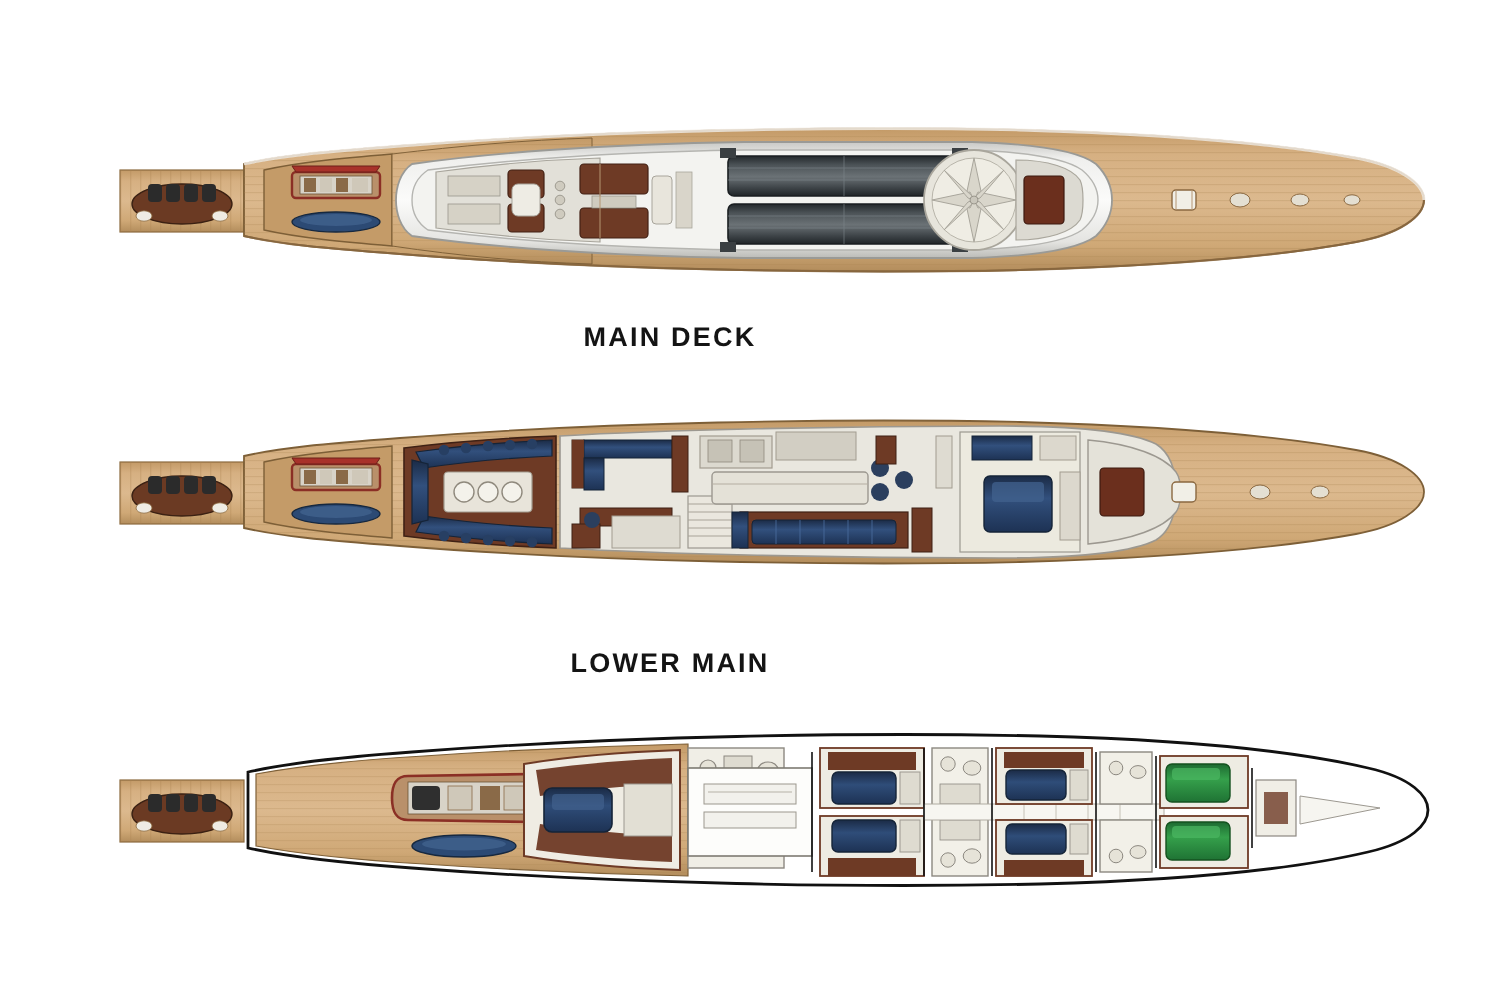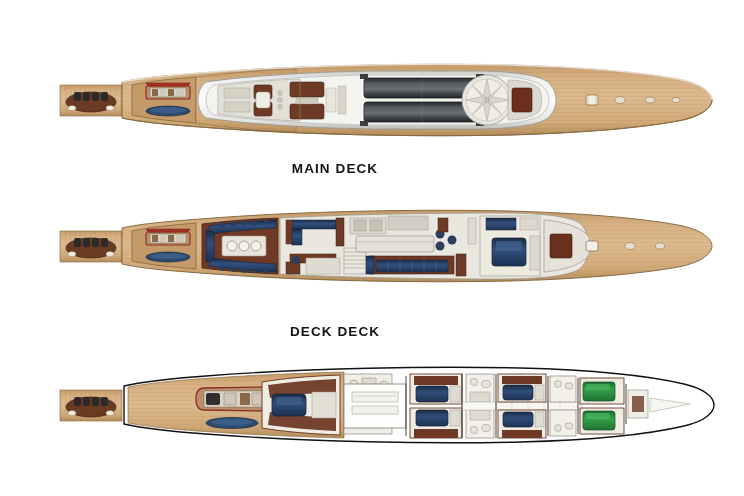--- a/index.html
+++ b/index.html
@@ -336,21 +336,21 @@
       <g>
         <path d="M544,22 C566,24 582,30 588,38 C591,42 591,54 588,58 C582,66 566,72 544,74 Z" fill="#e4e2d9" stroke="#9c9890" stroke-width="0.7"></path>
         <rect x="550" y="36" width="22" height="24" rx="2" fill="#6b2f1d" stroke="#3d1a10" stroke-width="0.6"></rect>
         <rect x="586" y="43" width="12" height="10" rx="2" fill="#f1efe7" stroke="#8a6840" stroke-width="0.7"></rect>
         <ellipse cx="630" cy="48" rx="5" ry="3.5" fill="#e4dfd2" stroke="#8a6840" stroke-width="0.5"></ellipse>
         <ellipse cx="660" cy="48" rx="4.5" ry="3" fill="#e4dfd2" stroke="#8a6840" stroke-width="0.5"></ellipse>
       </g>
     </svg>
   </div>
 
-  <div class="deck-label" id="label1">DECK DECK</div>
+  <div class="deck-label" id="label1">LOWER MAIN</div>
 
   <div class="deck-block" id="deck2">
     <svg width="744" height="104" viewBox="0 0 744 104">
       <defs>
         <pattern id="plankH2" width="5" height="1" patternUnits="userSpaceOnUse">
           <rect width="0.7" height="1" fill="#a9834f" opacity="0.4"></rect>
         </pattern>
         <pattern id="plank2" width="1" height="4" patternUnits="userSpaceOnUse">
           <rect width="1" height="0.6" fill="#a9834f" opacity="0.45"></rect>
         </pattern>

